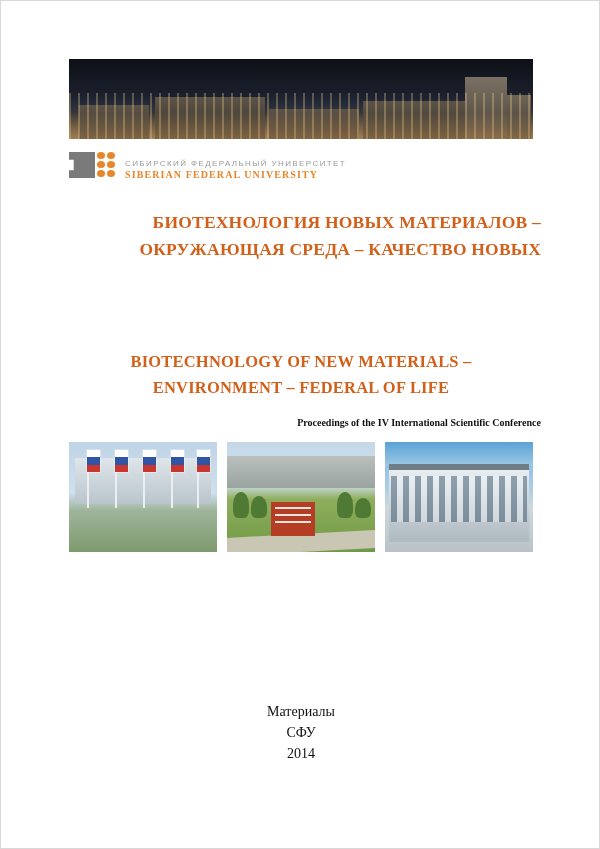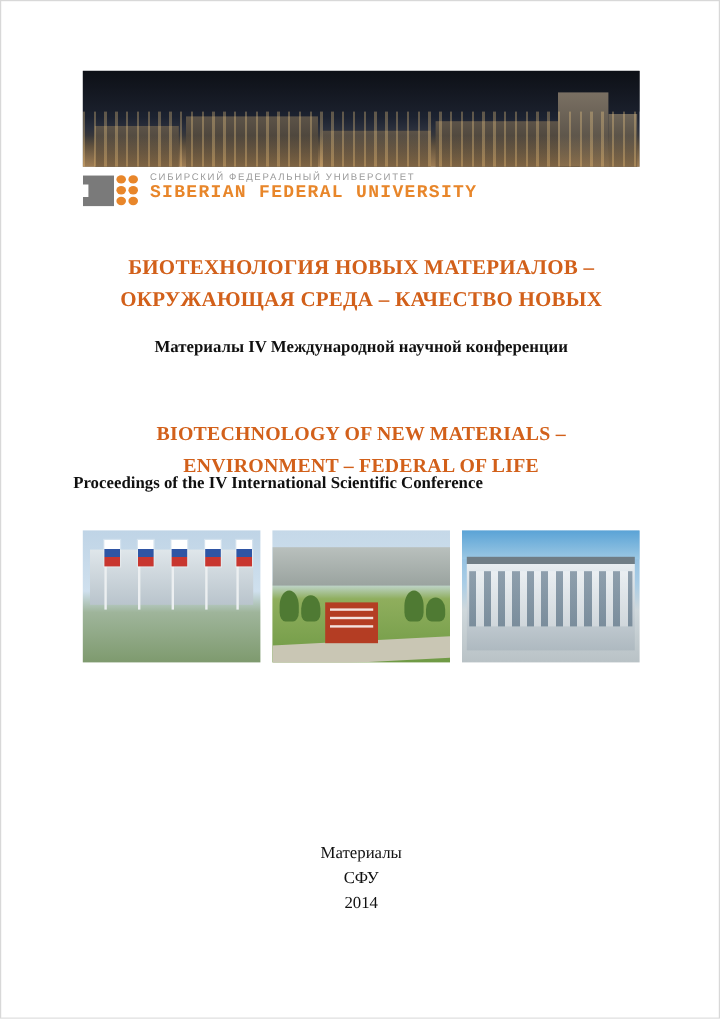--- a/index.html
+++ b/index.html
@@ -73,21 +73,21 @@
   }
 
   
   .logo-row {
     position: absolute;
     left: 68px;
     top: 143px;
     width: 300px;
     height: 36px;
     display: flex;
-    align-items: flex-start;
+    align-items: flex-end;
     gap: 8px;
   }
   .logo-mark {
     width: 48px;
     height: 30px;
     position: relative;
     flex: 0 0 auto;
   }
   .logo-mark .flag {
     position: absolute;
@@ -114,36 +114,36 @@
     line-height: 1.05;
   }
   .logo-text .ru {
     font-family: "Liberation Sans", sans-serif;
     font-size: 8px;
     letter-spacing: 1.4px;
     color: #9b9b9b;
     white-space: nowrap;
   }
   .logo-text .en {
-    font-family: Liberation Mono, monospace;
-    font-size: 15px;
+    font-family: Liberation Serif, serif;
+    font-size: 10px;
     font-weight: bold;
     letter-spacing: 1.1px;
     color: #e8862a;
     white-space: nowrap;
     margin-top: 1px;
   }
 
   
   .title-ru {
     position: absolute;
     left: 60px;
     top: 208px;
     width: 480px;
-    text-align: center;
+    text-align: right;
     color: #d2601a;
     font-family: "Liberation Serif", serif;
     font-weight: bold;
     font-size: 17.5px;
     line-height: 1.55;
     letter-spacing: .2px;
   }
   .subtitle-ru {
     position: absolute;
     left: 60px;
@@ -164,26 +164,26 @@
     color: #d2601a;
     font-family: "Liberation Serif", serif;
     font-weight: bold;
     font-size: 16.5px;
     line-height: 1.6;
     letter-spacing: .2px;
   }
   .subtitle-en {
     position: absolute;
     left: 60px;
-    top: 395px;
-    width: 480px;
-    text-align: left;
-    font-family: "Liberation Serif", serif;
-    font-weight: bold;
-    font-size: 14px;
+    top: 416px;
+    width: 480px;
+    text-align: right;
+    font-family: "Liberation Serif", serif;
+    font-weight: bold;
+    font-size: 10px;
     color: #101010;
   }
 
   
   .photos {
     position: absolute;
     left: 68px;
     top: 441px;
     width: 464px;
     height: 110px;
@@ -301,21 +301,20 @@
       <div class="ru">СИБИРСКИЙ ФЕДЕРАЛЬНЫЙ УНИВЕРСИТЕТ</div>
       <div class="en">SIBERIAN FEDERAL UNIVERSITY</div>
     </div>
   </div>
 
   <div class="title-ru">
     <div>БИОТЕХНОЛОГИЯ НОВЫХ МАТЕРИАЛОВ –</div>
     <div>ОКРУЖАЮЩАЯ СРЕДА – КАЧЕСТВО НОВЫХ</div>
   </div>
 
-  <div class="subtitle-ru">Материалы IV Международной научной конференции</div>
 
   <div class="title-en">
     <div>BIOTECHNOLOGY OF NEW MATERIALS –</div>
     <div>ENVIRONMENT – FEDERAL OF LIFE</div>
   </div>
 
   <div class="subtitle-en">Proceedings of the IV International Scientific Conference</div>
 
   <div class="photos">
     <div class="photo p1">

